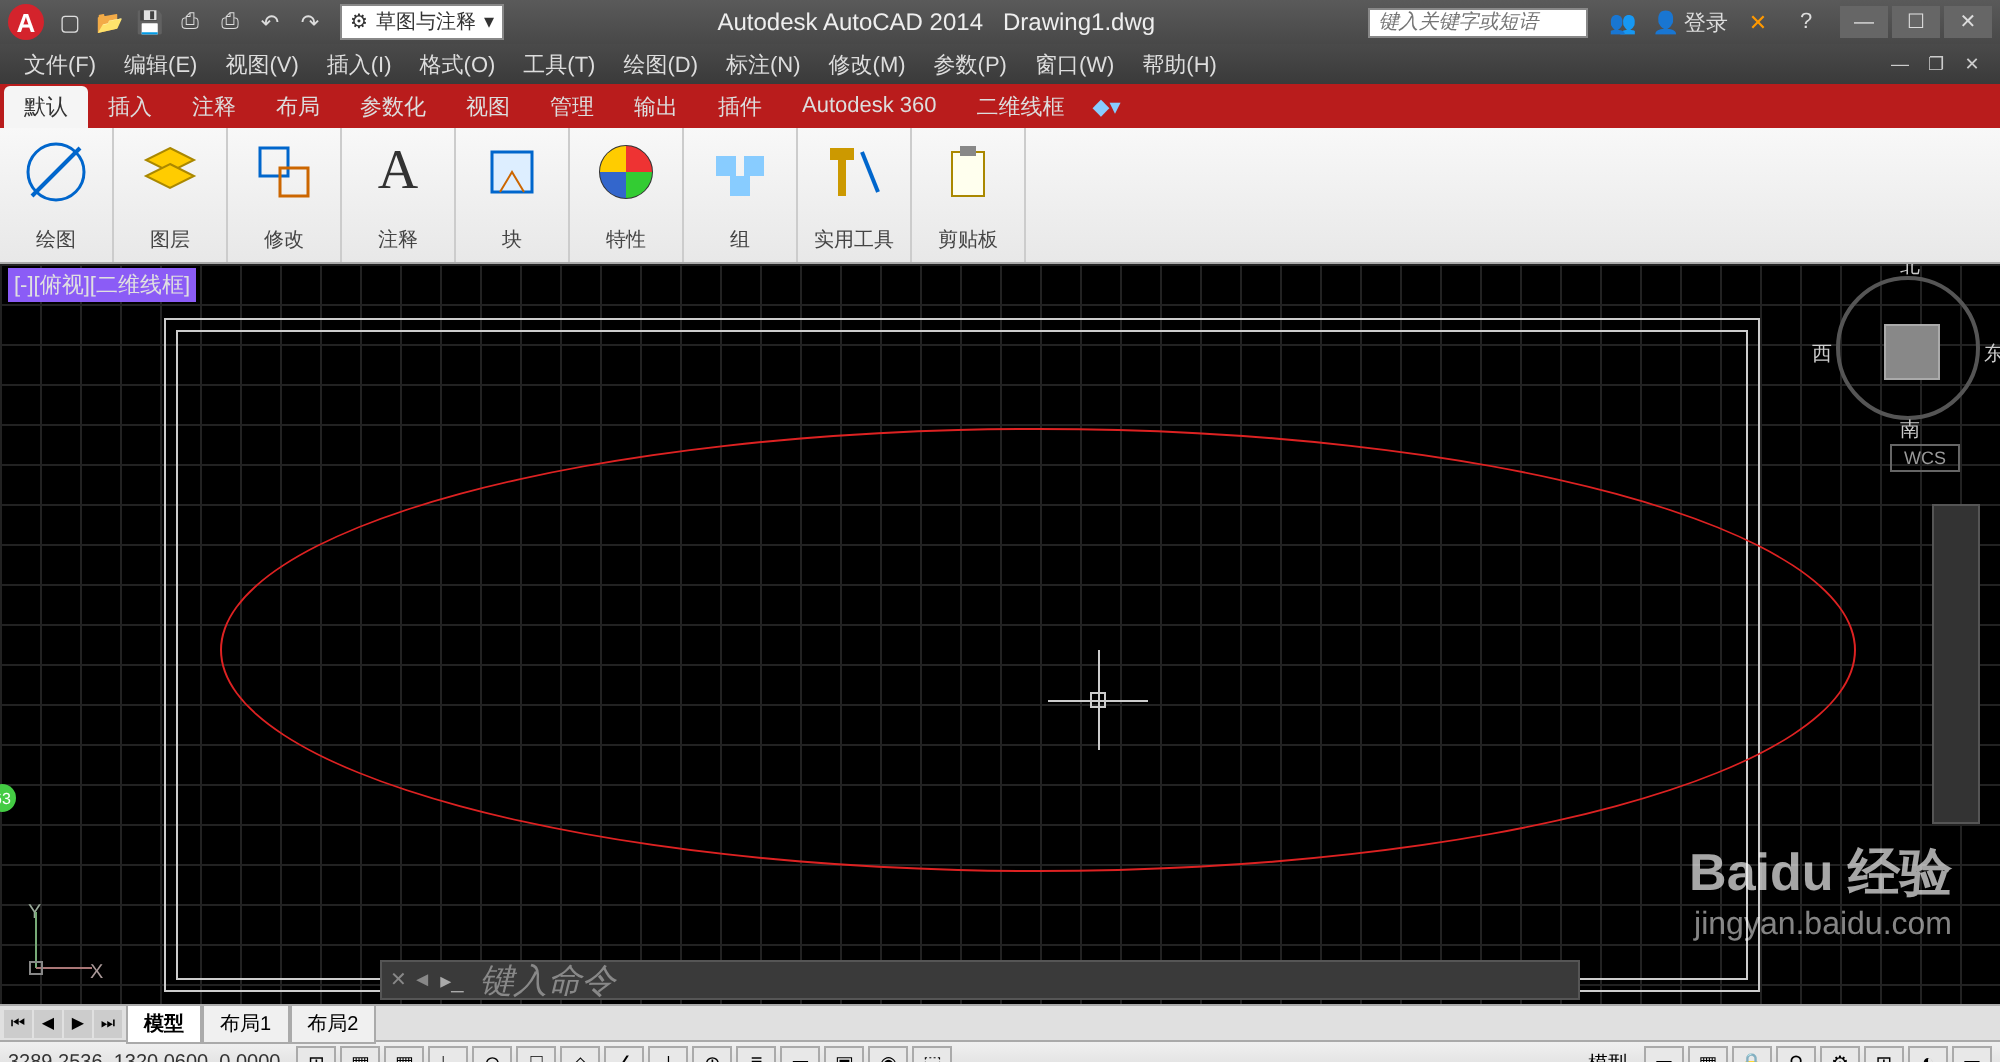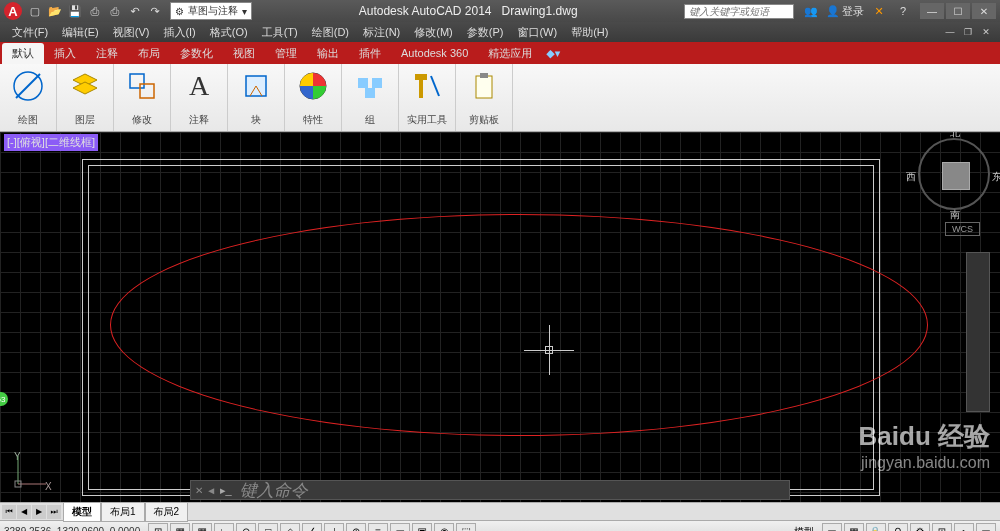--- a/index.html
+++ b/index.html
@@ -63,21 +63,21 @@
     .mtab-nav { display: flex; gap: 1px; padding: 0 2px; }
     .mtab-btn { width: 14px; height: 14px; background: #ccc; display: flex; align-items: center; justify-content: center; font-size: 8px; }
     .mtab { padding: 2px 8px; border: 1px solid #aaa; background: #f0f0f0; }
     .mtab.active { background: #fff; font-weight: bold; }
     
     .statusbar { height: 22px; background: linear-gradient(#f0f0f0, #d8d8d8); border-top: 1px solid #aaa; display: flex; align-items: center; font-size: 10px; padding: 0 4px; gap: 2px; }
     .coords { color: #333; margin-right: 6px; }
     .sb-toggle { width: 20px; height: 18px; border: 1px solid #aaa; background: #e8e8e8; display: flex; align-items: center; justify-content: center; font-size: 10px; }
     .sb-right { margin-left: auto; display: flex; align-items: center; gap: 2px; }
     
-    .watermark { position: absolute; bottom: 30px; right: 10px; color: rgba(255,255,255,0.65); font-size: 26px; font-weight: bold; text-align: right; pointer-events: none; }
+    .watermark { position: absolute; bottom: 30px; right: 24px; color: rgba(255,255,255,0.65); font-size: 26px; font-weight: bold; text-align: right; pointer-events: none; }
     .watermark-sub { font-size: 16px; font-weight: normal; opacity: 0.8; }
     
     svg { display: block; }
   </style>
 </head>
 <body>
 
 <div class="titlebar">
   <div class="logo-a">A</div>
   <div class="qat">
@@ -138,21 +138,21 @@
   <div class="rtab active">默认</div>
   <div class="rtab">插入</div>
   <div class="rtab">注释</div>
   <div class="rtab">布局</div>
   <div class="rtab">参数化</div>
   <div class="rtab">视图</div>
   <div class="rtab">管理</div>
   <div class="rtab">输出</div>
   <div class="rtab">插件</div>
   <div class="rtab">Autodesk 360</div>
-  <div class="rtab">精选应用</div>
+  <div class="rtab">二维线框</div>
   <div class="rtab-extra">
     <span style="color:#8cf">◆▾</span>
   </div>
 </div>
 
 <div class="ribbon-panel">
   <div class="rgroup">
     <div class="rgroup-icon">
         <svg width="36" height="36">
           <line x1="6" y1="30" x2="30" y2="6" stroke="#06c" stroke-width="2"></line>

